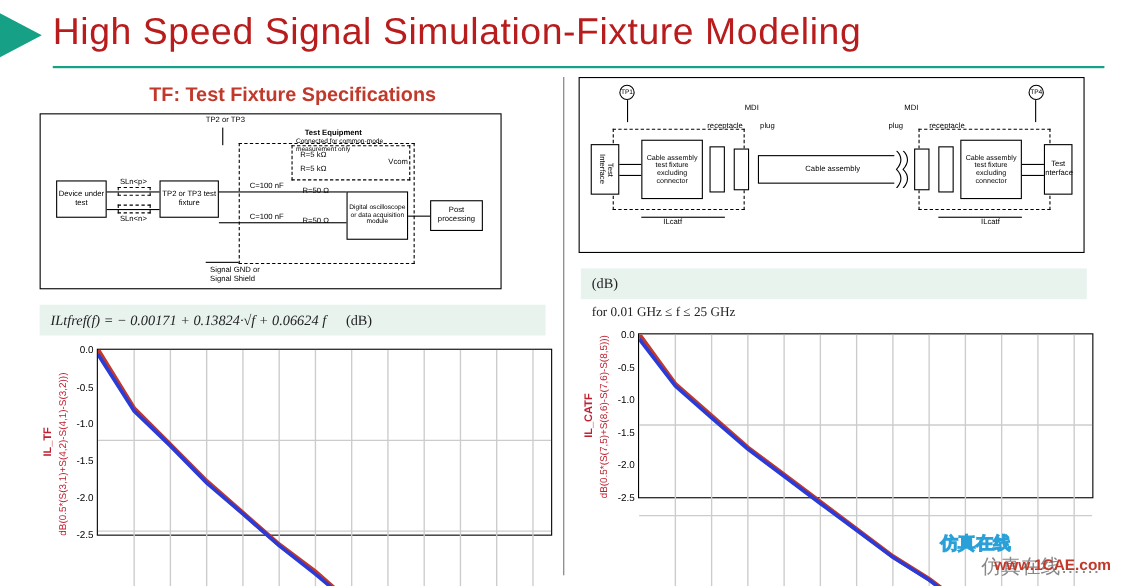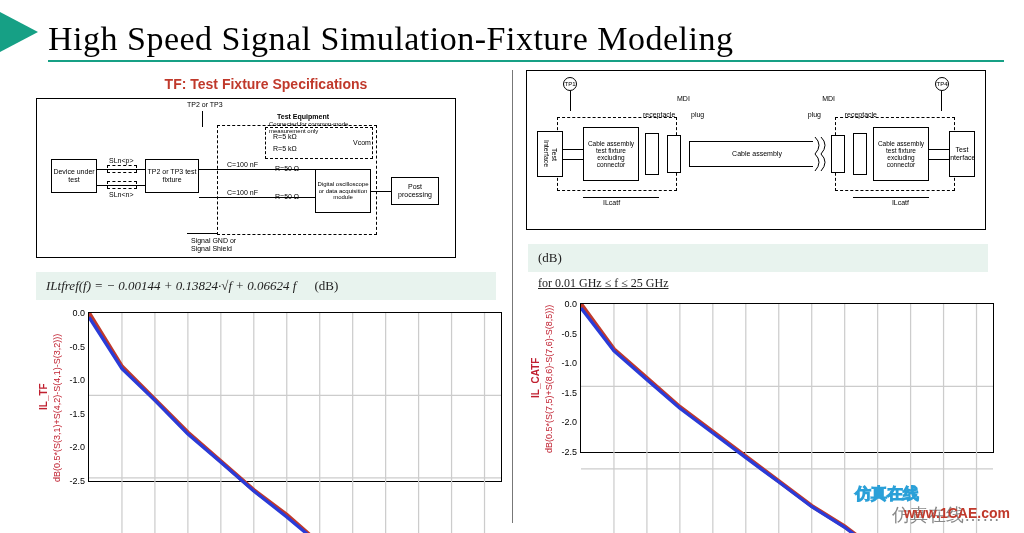--- a/index.html
+++ b/index.html
@@ -16,46 +16,45 @@
     position: absolute;
     top: 0; left: 0;
     width: 0; height: 0;
     border-left: 38px solid #16a085;
     border-top: 20px solid transparent;
     border-bottom: 20px solid transparent;
     transform: translateY(12px);
   }
   .page-title {
     position: absolute;
-    top: 20px; left: 48px;
+    top: 10px; left: 48px;
     font-size: 34px;
     font-weight: 300;
-    color: #000000;
+    color: #b91c1c;
     letter-spacing: 0.5px;
-    font-family: Liberation Serif, serif;
   }
   .title-rule {
     position: absolute;
     top: 60px; left: 48px; right: 20px;
     border-top: 2px solid #16a085;
   }
   .columns {
     position: absolute;
     top: 70px; left: 20px; right: 20px; bottom: 0;
     display: flex;
   }
   .col { flex: 1; padding: 0 10px 0 10px; position: relative; }
   .vdiv {
     position: absolute; top: 0; bottom: 10px; left: 50%;
     border-left: 1px solid #777;
   }
   .section-title {
     text-align: center;
     font-weight: 700;
-    font-size: 14px;
+    font-size: 18px;
     margin: 6px 0 6px 0;
   }
   .teal { color: #c0392b; } 
   .blue { color: #1d6fa5; }
   .diagram-box {
     border: 1px solid #000;
     height: 160px;
     background: #fff;
     position: relative;
     font-size: 7px;
@@ -79,21 +78,20 @@
     display: flex;
     align-items: center;
     gap: 18px;
   }
   .formula-bar .unit { font-style: normal; }
   .range-note {
     margin: 2px 6px 0 16px;
     font-size: 12px;
     color: #222;
     font-family: "Times New Roman", serif;
-    text-decoration: underline;
   }
   .chart-wrap {
     margin: 12px 0 16px 8px;
     position: relative;
     height: 170px;
     display: flex;
   }
   .chart-ylabel {
     writing-mode: vertical-rl;
     transform: rotate(180deg);
@@ -196,21 +194,21 @@
       <div class="wire" style="left:60px; top:86px; width:48px; height:1px;"></div>
       <div class="wire" style="left:162px; top:70px; width:116px; height:1px;"></div>
       <div class="wire" style="left:162px; top:98px; width:116px; height:1px;"></div>
       <div class="wire" style="left:334px; top:92px; width:20px; height:1px;"></div>
 
       <span class="lbl" style="left:154px; top:138px; width:56px;">Signal GND or Signal Shield</span>
       <div class="wire" style="left:150px; top:134px; width:30px; height:1px;"></div>
     </div>
 
     <div class="formula-bar">
-      <span>ILtfref(f)  =  − 0.00144 + 0.13824·√f + 0.06624 f</span>
+      <span>ILtfref(f)  =  − 0.00171 + 0.13824·√f + 0.06624 f</span>
       <span class="unit">(dB)</span>
     </div>
 
     <div class="chart-wrap">
       <div class="chart-ylabel">IL_TF</div>
       <div class="chart-ylabel2">dB(0.5*(S(3,1)+S(4,2)-S(4,1)-S(3,2)))</div>
       <div class="chart-area">
         <div class="chart-ticks">
           <div style="top:0%">0.0</div>
           <div style="top:20%">-0.5</div>

